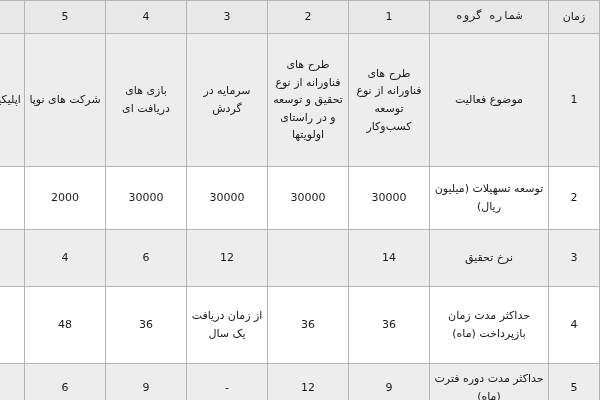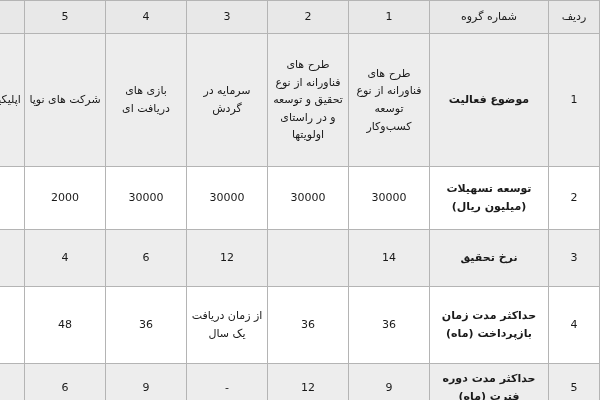--- a/index.html
+++ b/index.html
@@ -39,42 +39,41 @@
   
   tr.row-shade td {
     background: #ededed;
   }
   tr.row-plain td {
     background: #ffffff;
   }
   
   td.label-cell {
     font-size: 11px;
-    font-weight: bold;
   }
   td.index-cell {
     font-size: 11px;
   }
   .col-idx { width: 44px; }
-  .col-label { width: 112px; }
+  .col-label { width: 112px; font-family: Liberation Mono, monospace; }
   .col-d { width: 74px; }
   
   tr.r1 td { height: 128px; }
   tr.r2 td { height: 58px; }
   tr.r3 td { height: 52px; }
   tr.r4 td { height: 72px; }
   tr.r5 td { height: 44px; }
 </style>
 </head>
 <body>
 
 <table class="grid">
   <tbody>
     <tr class="header-row">
-      <td class="col-idx">ردیف</td>
+      <td class="col-idx">زمان</td>
       <td class="col-label">شماره گروه</td>
       <td class="col-d">1</td>
       <td class="col-d">2</td>
       <td class="col-d">3</td>
       <td class="col-d">4</td>
       <td class="col-d">5</td>
       <td class="col-d">6</td>
     </tr>
 
     <tr class="row-shade r1">

